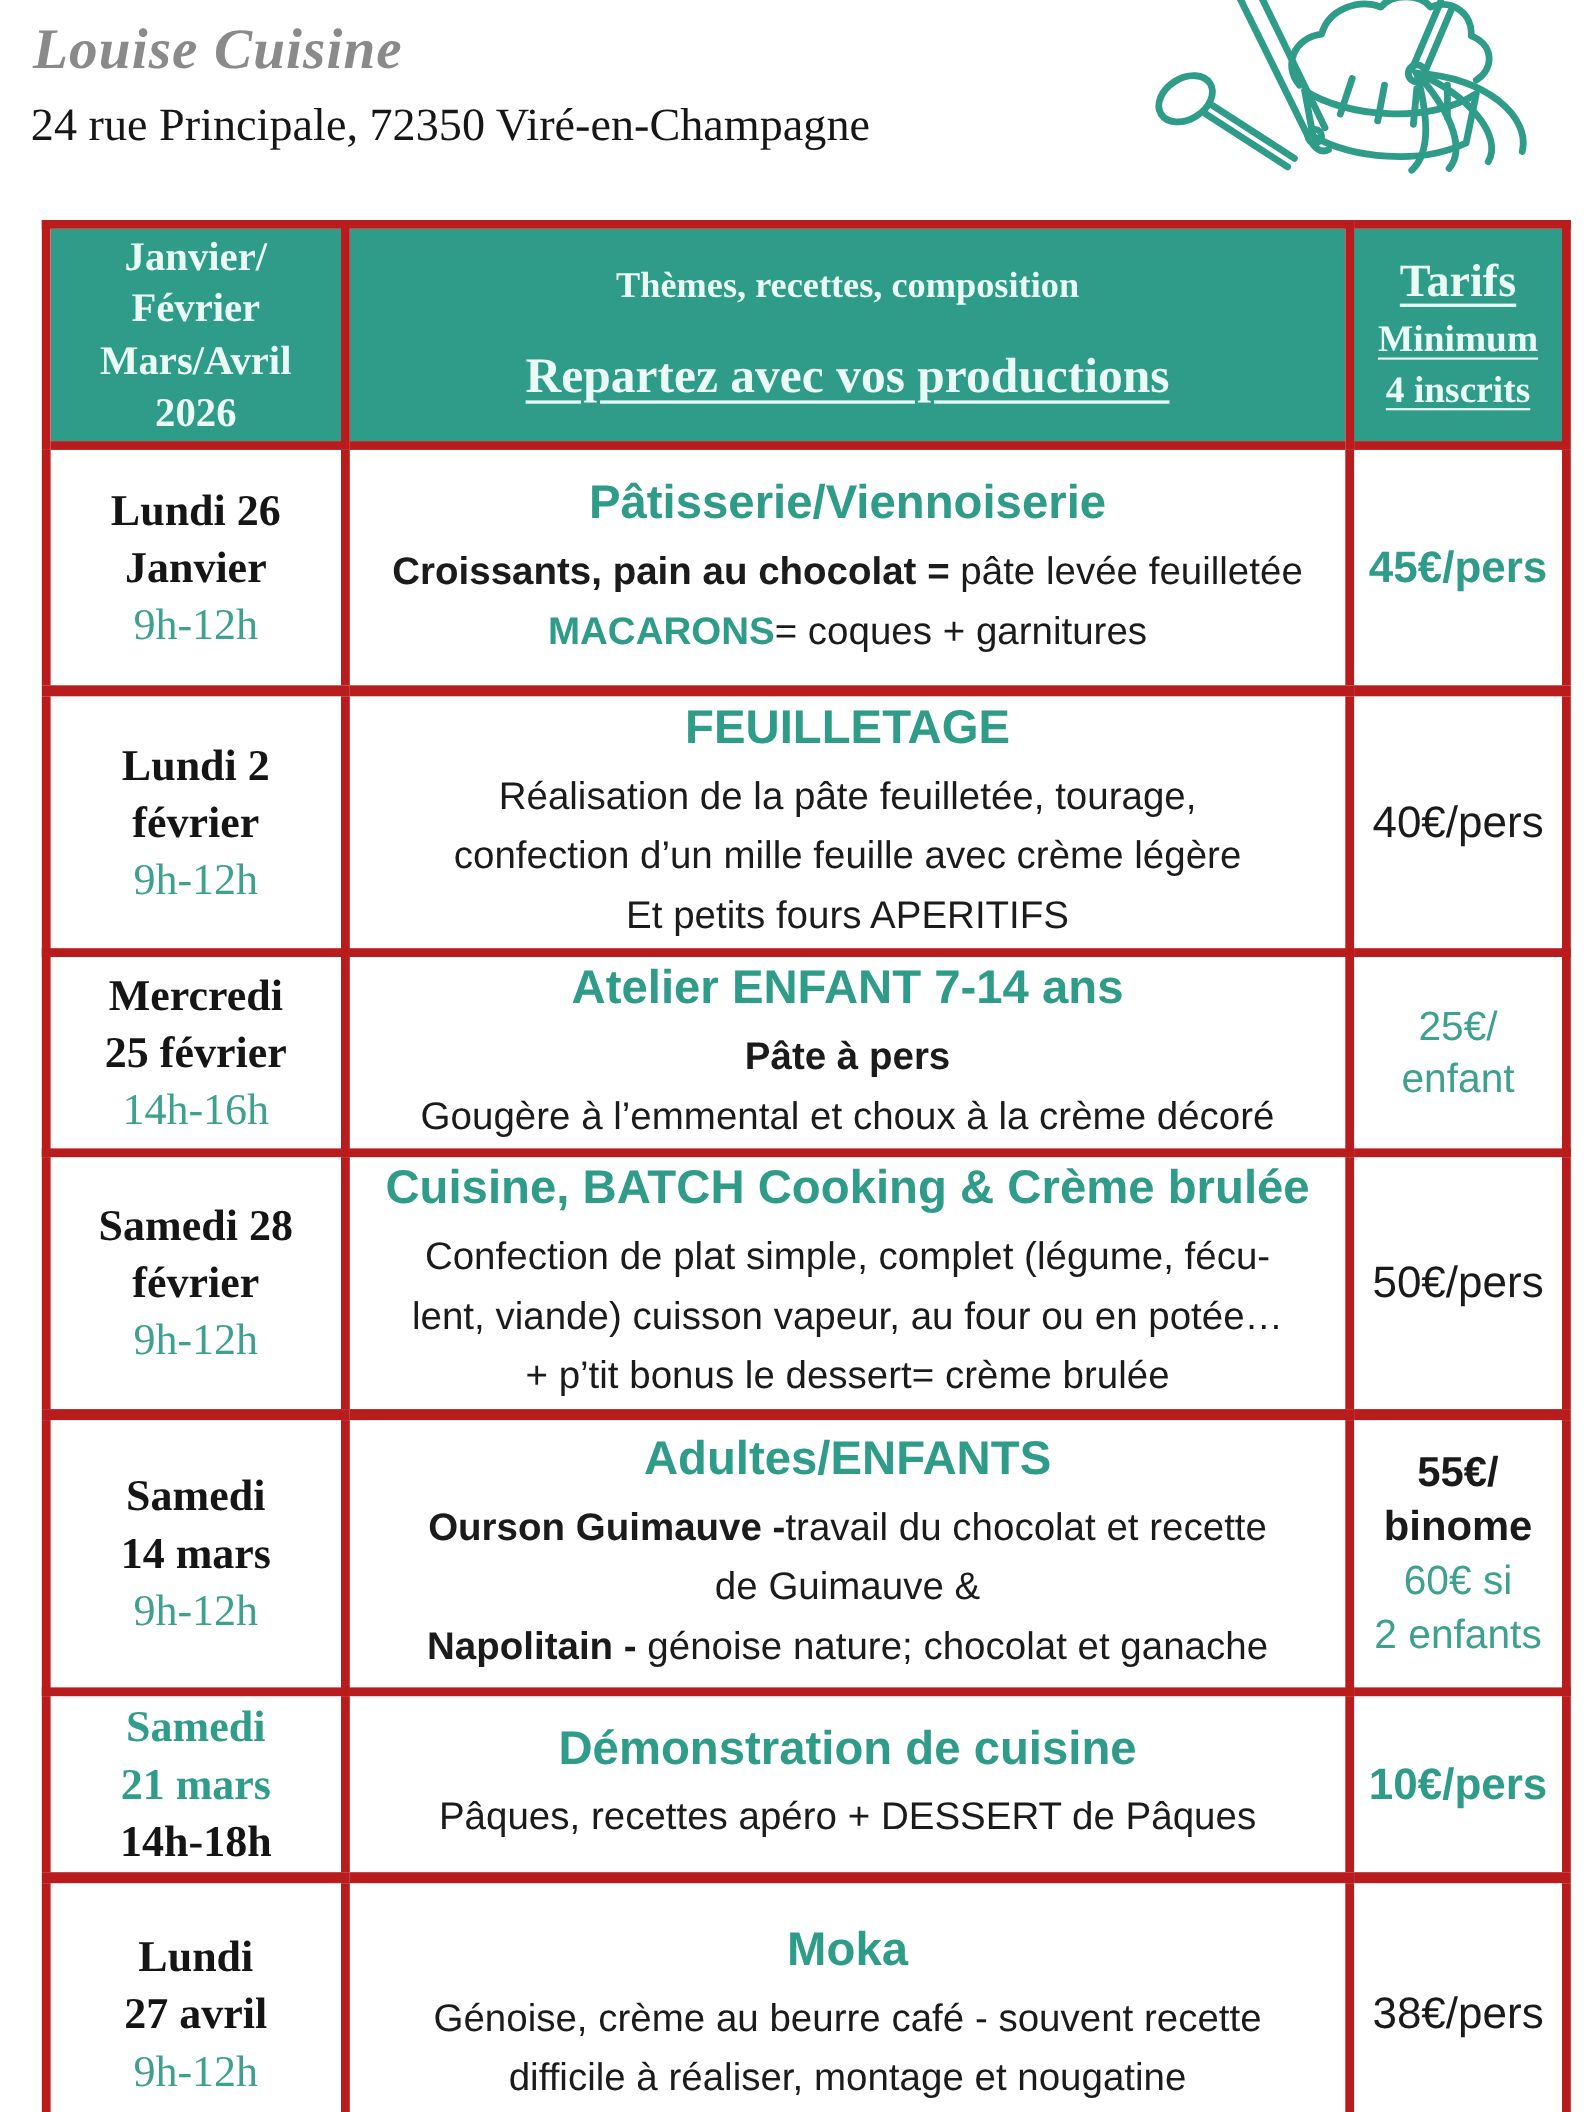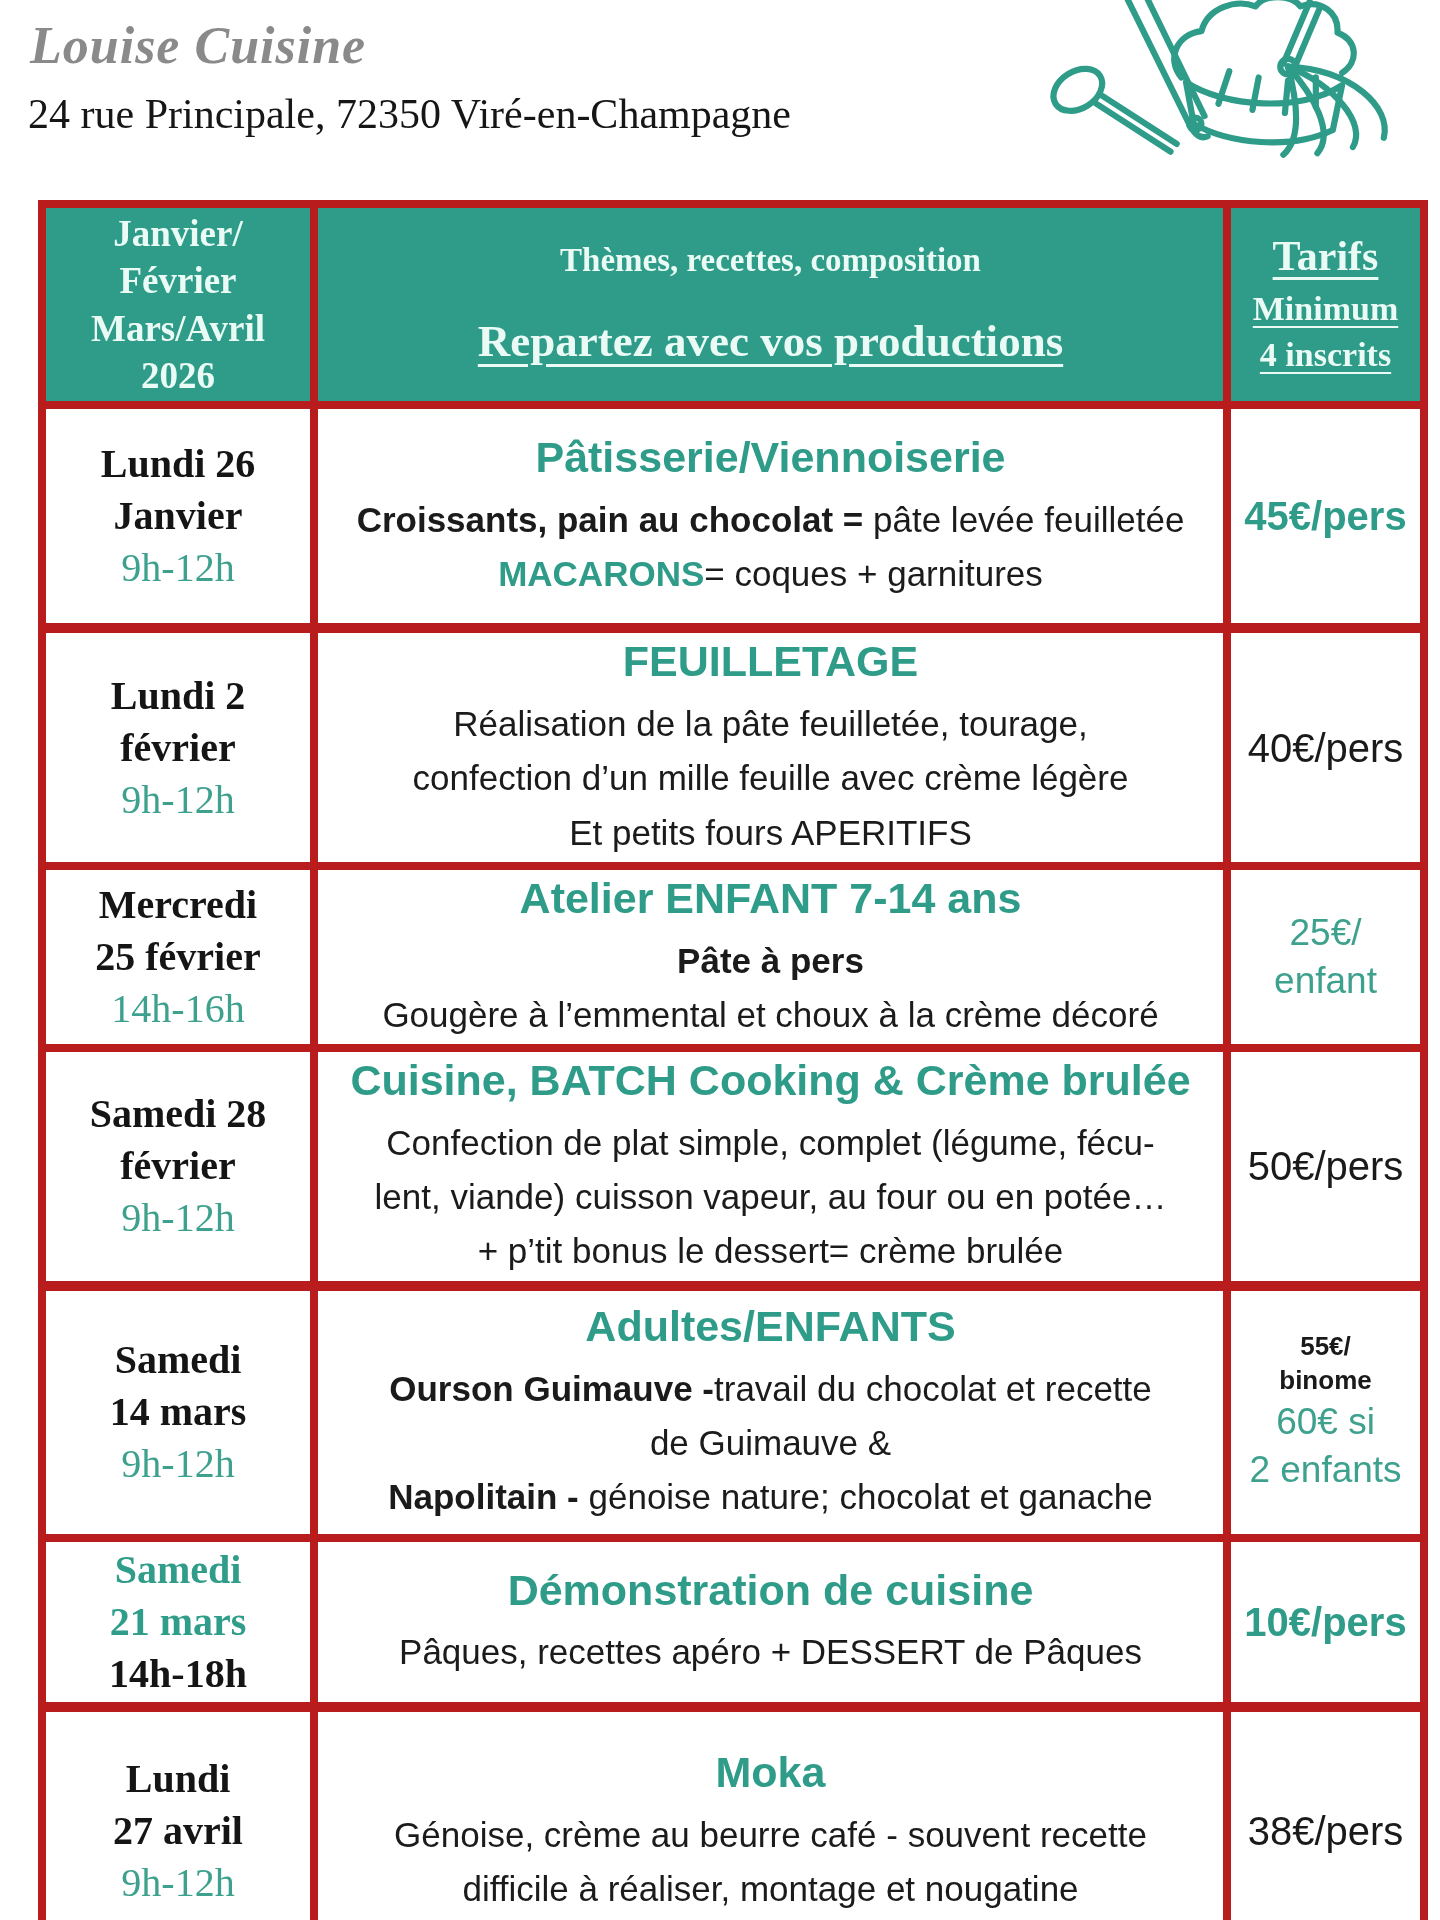--- a/index.html
+++ b/index.html
@@ -52,21 +52,21 @@
   
   .c-title{font:bold 43px "Liberation Sans", sans-serif;color:#2E9C88;margin-bottom:8px;line-height:1.25;}
   .c-body{font:35px "Liberation Sans", sans-serif;color:#1b1b1b;line-height:1.55;}
   .seg.b{font-weight:bold;}
   .seg.i{}
   .seg.tb{font-weight:bold;color:#2E9C88;}
   
   .pl{font:40px "Liberation Sans", sans-serif;color:#1a1a1a;line-height:1.3;}
   .pl.tealb{color:#2E9C88;font-weight:bold;}
   .pl.teal{color:#3EA18D;font-size:37px;}
-  .pl.blkb{font-weight:bold;font-size:26px;}
+  .pl.blkb{font-weight:bold;font-size:38px;}
 </style>
 </head>
 <body>
 
 <div class="brand">Louise Cuisine</div>
 <div class="address">24 rue Principale, 72350 Viré-en-Champagne</div>
 
 <div class="logo">
   <svg viewBox="0 0 240 110" width="380" height="170" preserveAspectRatio="xMidYMid meet">
     <g fill="none" stroke="#2E9C88" stroke-width="4" stroke-linecap="round" stroke-linejoin="round">

